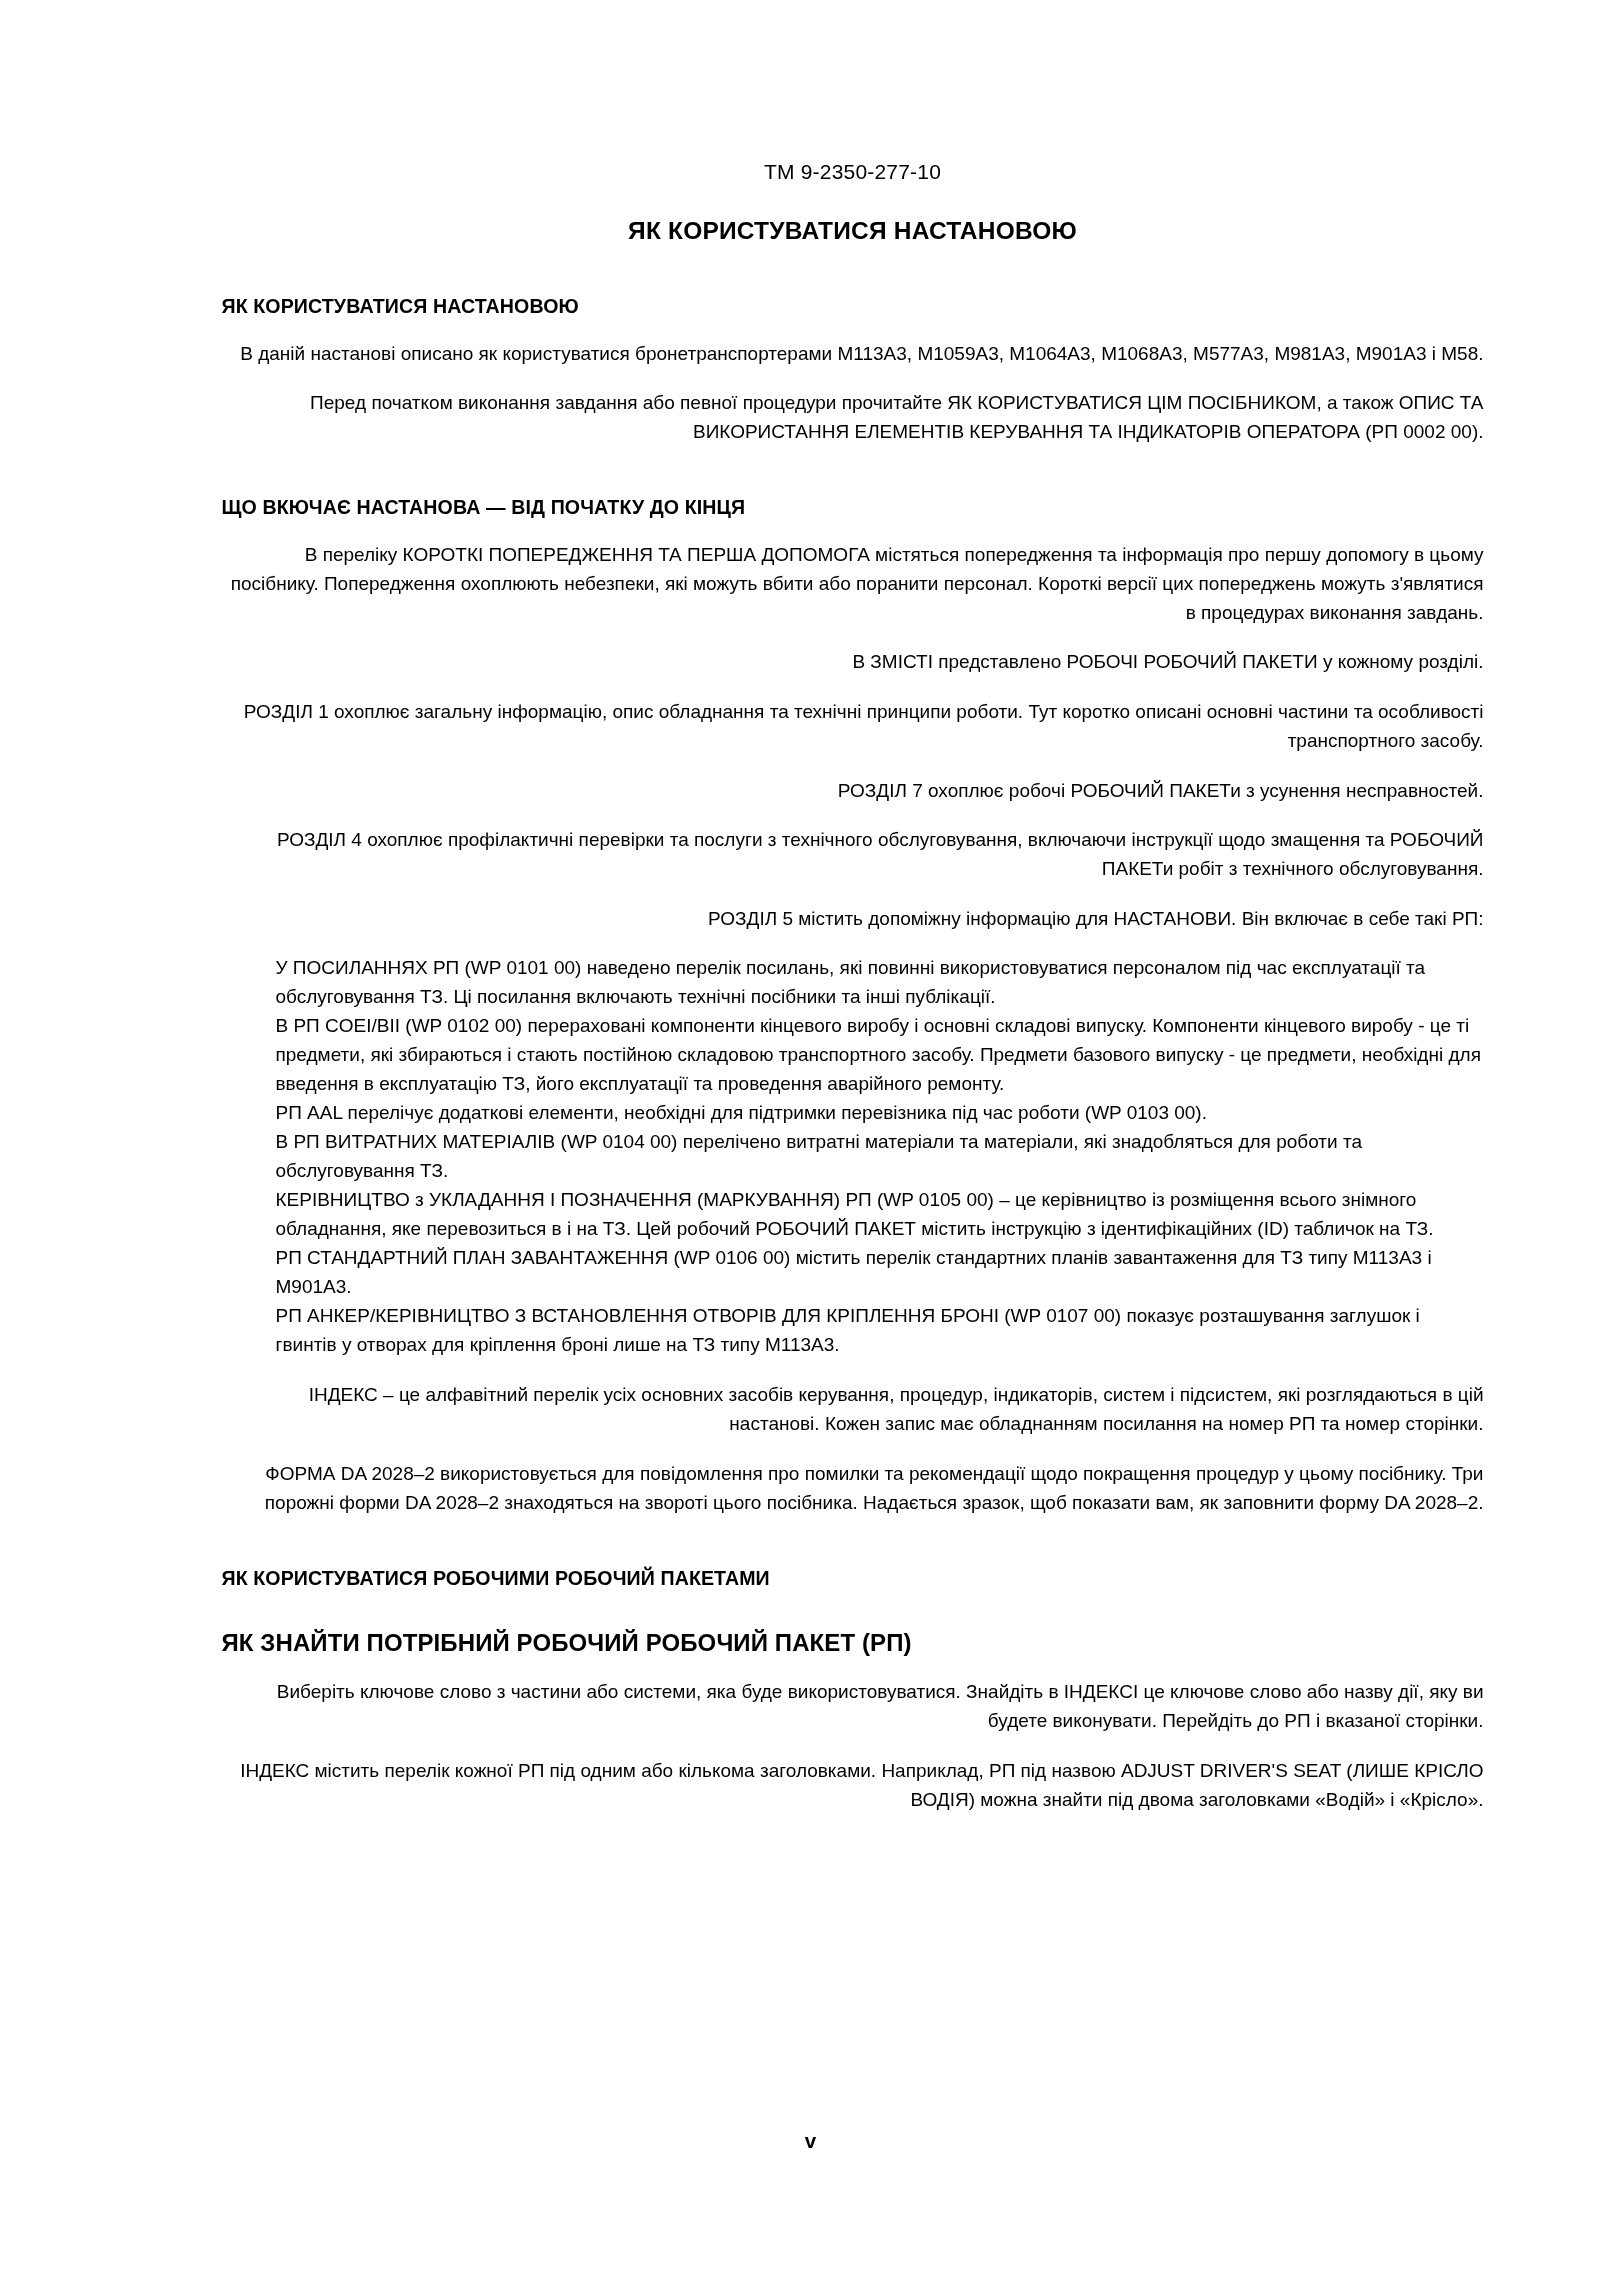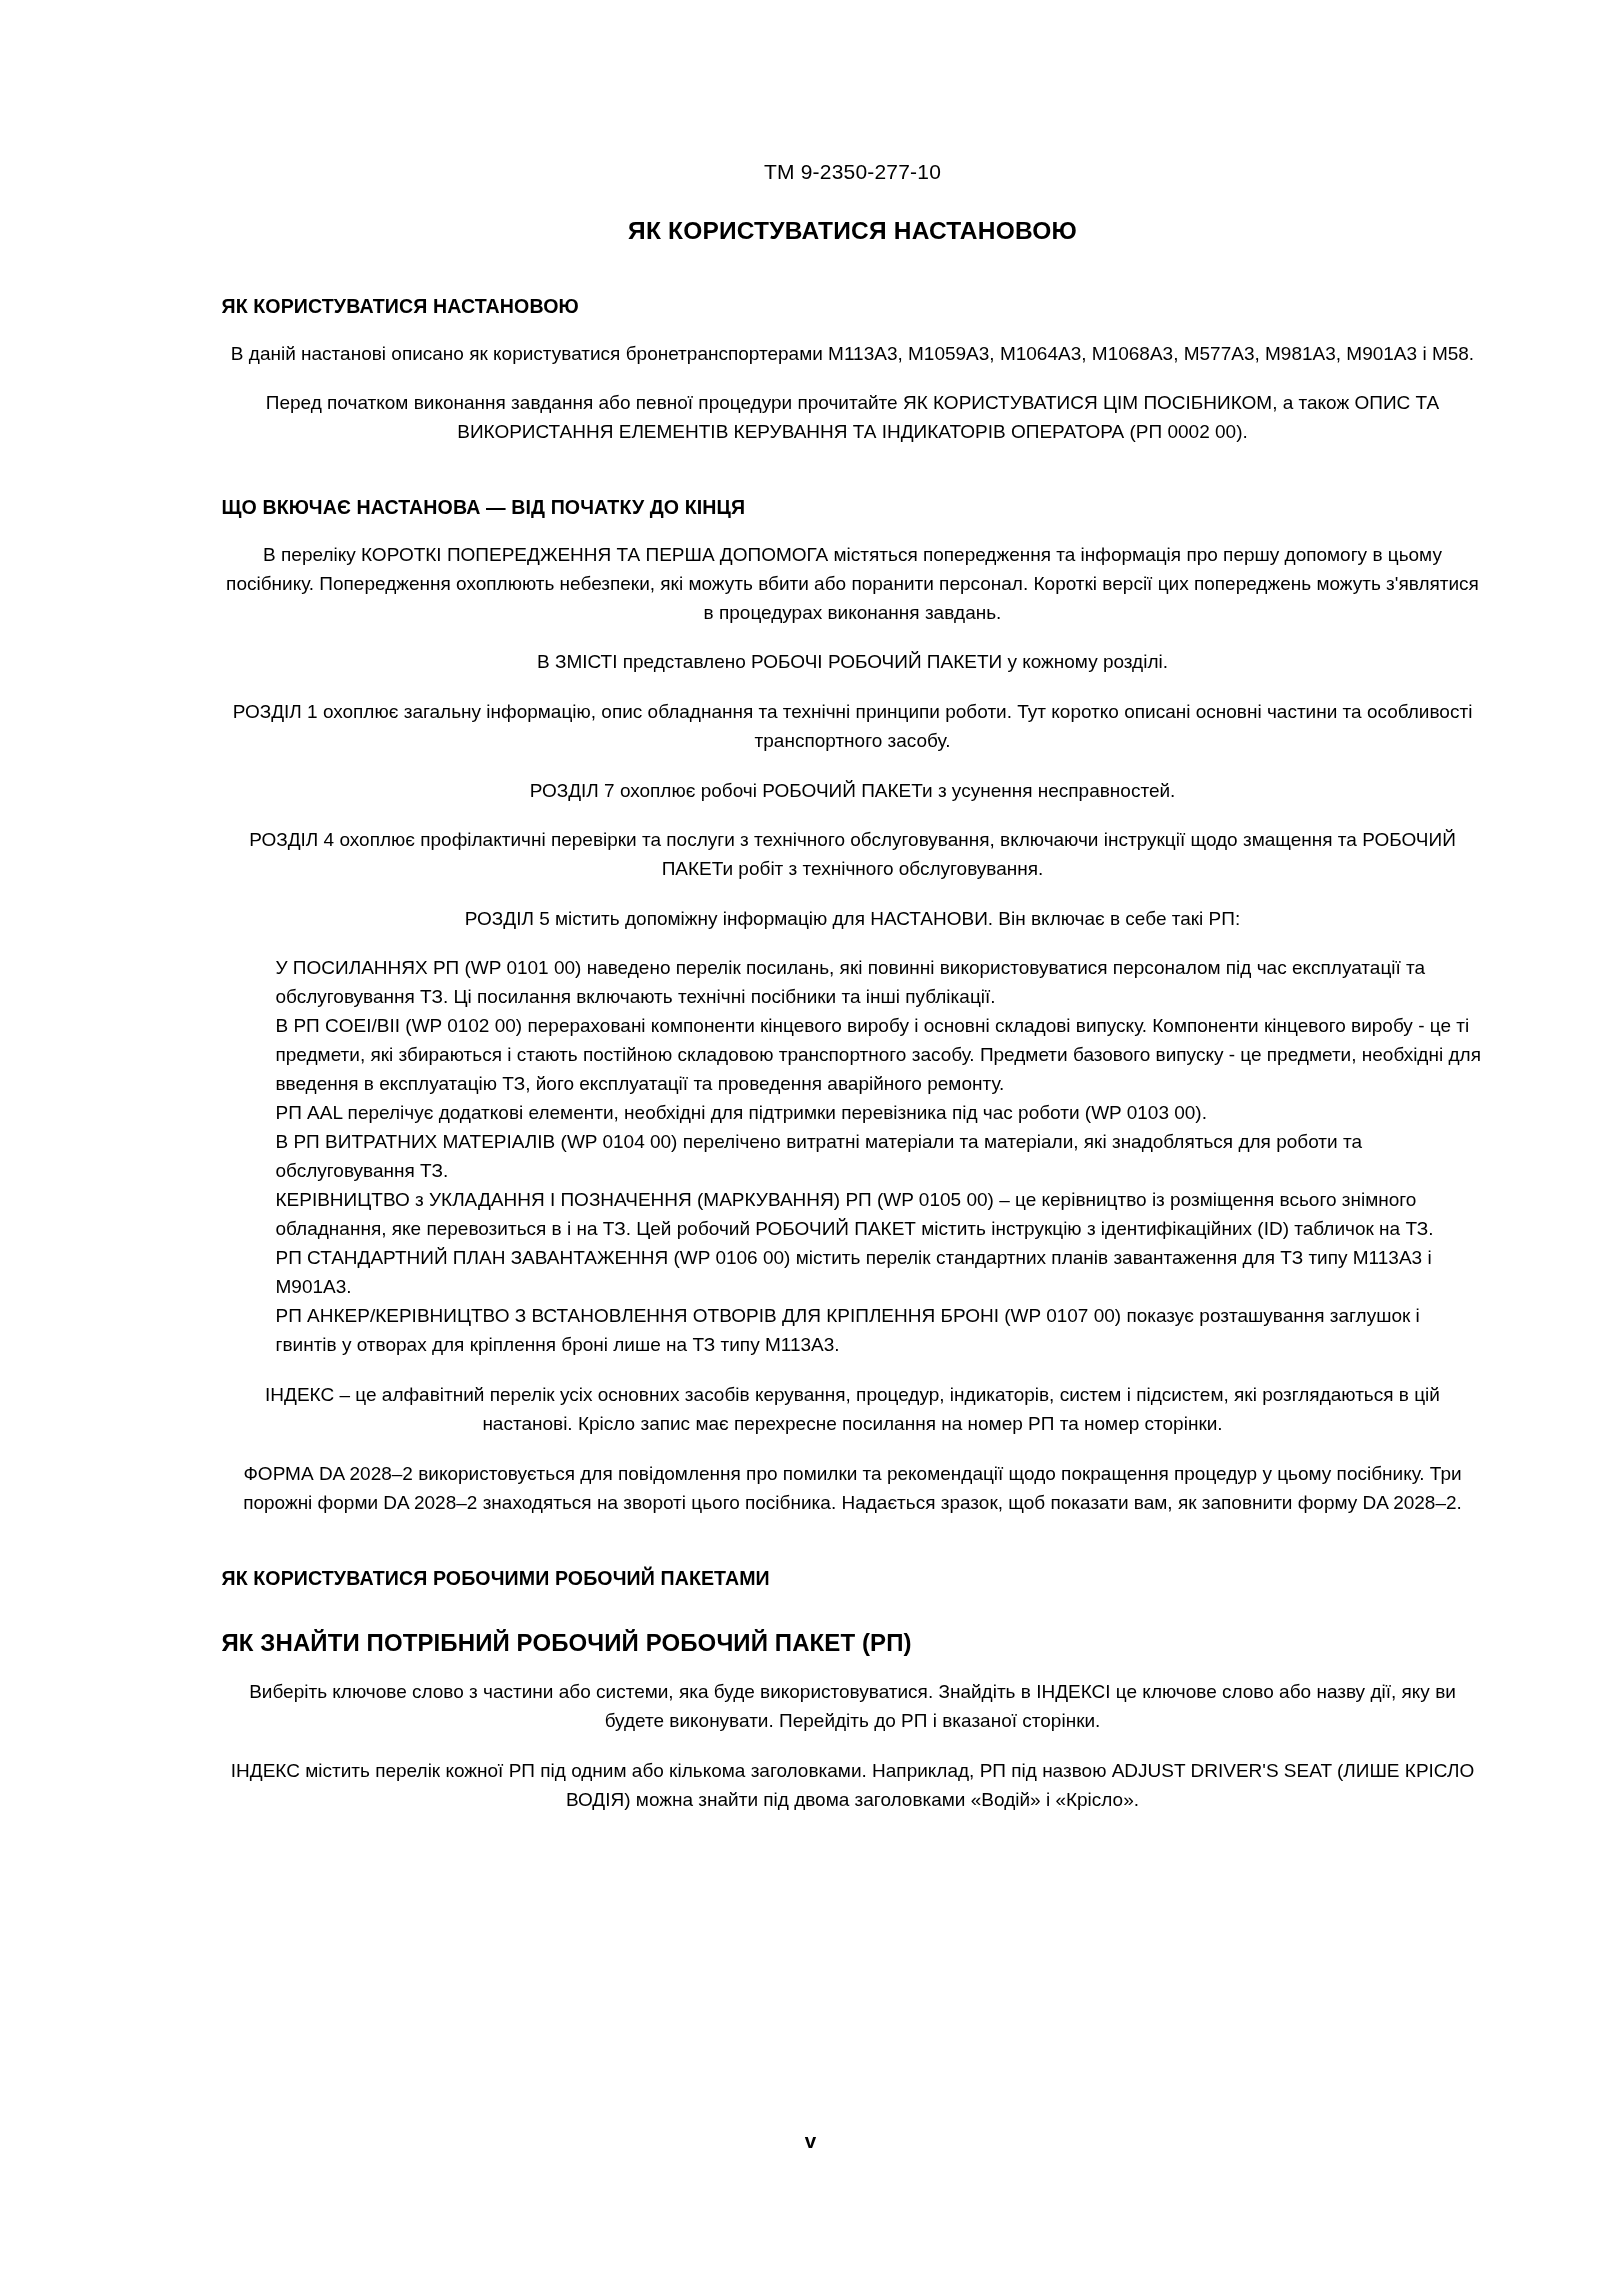--- a/index.html
+++ b/index.html
@@ -51,21 +51,21 @@
   h3.sub-head {
     font-size: 24px;
     font-weight: bold;
     margin: 39px 0 0 0;
     letter-spacing: 0.1px;
   }
   p.body-text {
     font-size: 19px;
     line-height: 29px;
     margin: 20.6px 0 0 0;
-    text-align: center;
+    text-align: right;
   }
   .indent-block {
     margin: 20.6px 0 0 0;
     padding-left: 54px;
   }
   .indent-block p {
     font-size: 19px;
     line-height: 29px;
     margin: 0;
   }
@@ -105,21 +105,21 @@
     <div class="indent-block">
       <p>У ПОСИЛАННЯХ РП (WP 0101 00) наведено перелік посилань, які повинні використовуватися персоналом під час експлуатації та обслуговування  ТЗ. Ці посилання включають технічні посібники та інші публікації.</p>
       <p>В РП COEI/BII (WP 0102 00) перераховані компоненти  кінцевого виробу  і основні складові  випуску. Компоненти  кінцевого виробу  - це ті предмети,  які збираються і стають постійною складовою транспортного засобу. Предмети базового випуску - це предмети, необхідні для введення в експлуатацію ТЗ, його експлуатації та проведення аварійного ремонту.</p>
       <p>РП AAL  перелічує додаткові елементи, необхідні для підтримки перевізника під час роботи (WP 0103 00).</p>
       <p>В РП ВИТРАТНИХ МАТЕРІАЛІВ (WP 0104 00) перелічено витратні матеріали та матеріали, які знадобляться для роботи та обслуговування ТЗ.</p>
       <p>КЕРІВНИЦТВО з УКЛАДАННЯ І ПОЗНАЧЕННЯ (МАРКУВАННЯ) РП (WP 0105 00) – це керівництво із розміщення всього знімного обладнання, яке перевозиться в і на ТЗ. Цей робочий РОБОЧИЙ ПАКЕТ містить інструкцію з ідентифікаційних (ID) табличок на ТЗ.</p>
       <p>РП СТАНДАРТНИЙ ПЛАН ЗАВАНТАЖЕННЯ (WP 0106 00) містить перелік стандартних планів завантаження для ТЗ типу M113A3 і M901A3.</p>
       <p>РП АНКЕР/КЕРІВНИЦТВО З ВСТАНОВЛЕННЯ  ОТВОРІВ ДЛЯ КРІПЛЕННЯ БРОНІ (WP 0107 00) показує розташування заглушок і гвинтів у отворах для кріплення броні лише на ТЗ типу M113A3.</p>
     </div>
 
-    <p class="body-text">ІНДЕКС – це алфавітний перелік усіх основних засобів керування, процедур, індикаторів, систем і підсистем, які розглядаються в цій настанові. Крісло запис має перехресне посилання на номер РП  та номер сторінки.</p>
+    <p class="body-text">ІНДЕКС – це алфавітний перелік усіх основних засобів керування, процедур, індикаторів, систем і підсистем, які розглядаються в цій настанові. Кожен запис має обладнанням посилання на номер РП  та номер сторінки.</p>
     <p class="body-text">ФОРМА DA 2028–2 використовується для повідомлення про помилки та рекомендації щодо покращення процедур у цьому посібнику. Три порожні форми DA 2028–2 знаходяться на звороті цього посібника. Надається зразок, щоб показати вам, як заповнити форму DA 2028–2.</p>
 
     <h2 class="section-head">ЯК КОРИСТУВАТИСЯ РОБОЧИМИ РОБОЧИЙ ПАКЕТАМИ</h2>
     <h3 class="sub-head">ЯК ЗНАЙТИ ПОТРІБНИЙ РОБОЧИЙ РОБОЧИЙ ПАКЕТ (РП)</h3>
     <p class="body-text">Виберіть ключове слово з частини або системи, яка буде використовуватися. Знайдіть в ІНДЕКСІ  це ключове слово або назву дії, яку ви будете виконувати. Перейдіть до РП і вказаної сторінки.</p>
     <p class="body-text">ІНДЕКС містить перелік кожної РП під одним або кількома заголовками. Наприклад, РП під назвою ADJUST DRIVER'S SEAT (ЛИШЕ КРІСЛО ВОДІЯ) можна знайти під двома заголовками «Водій» і «Крісло».</p>
 
   </div>
 
   <div class="page-number">v</div>

